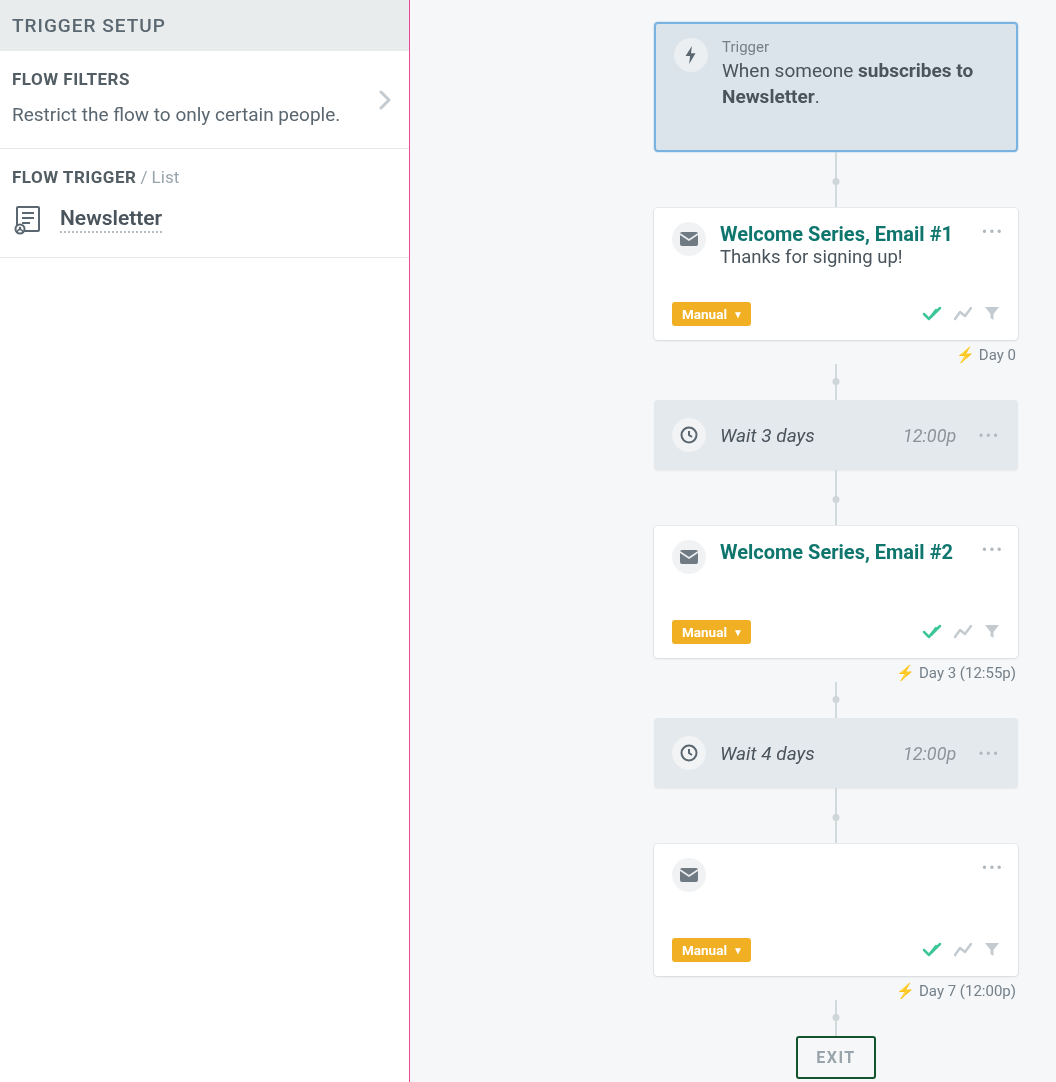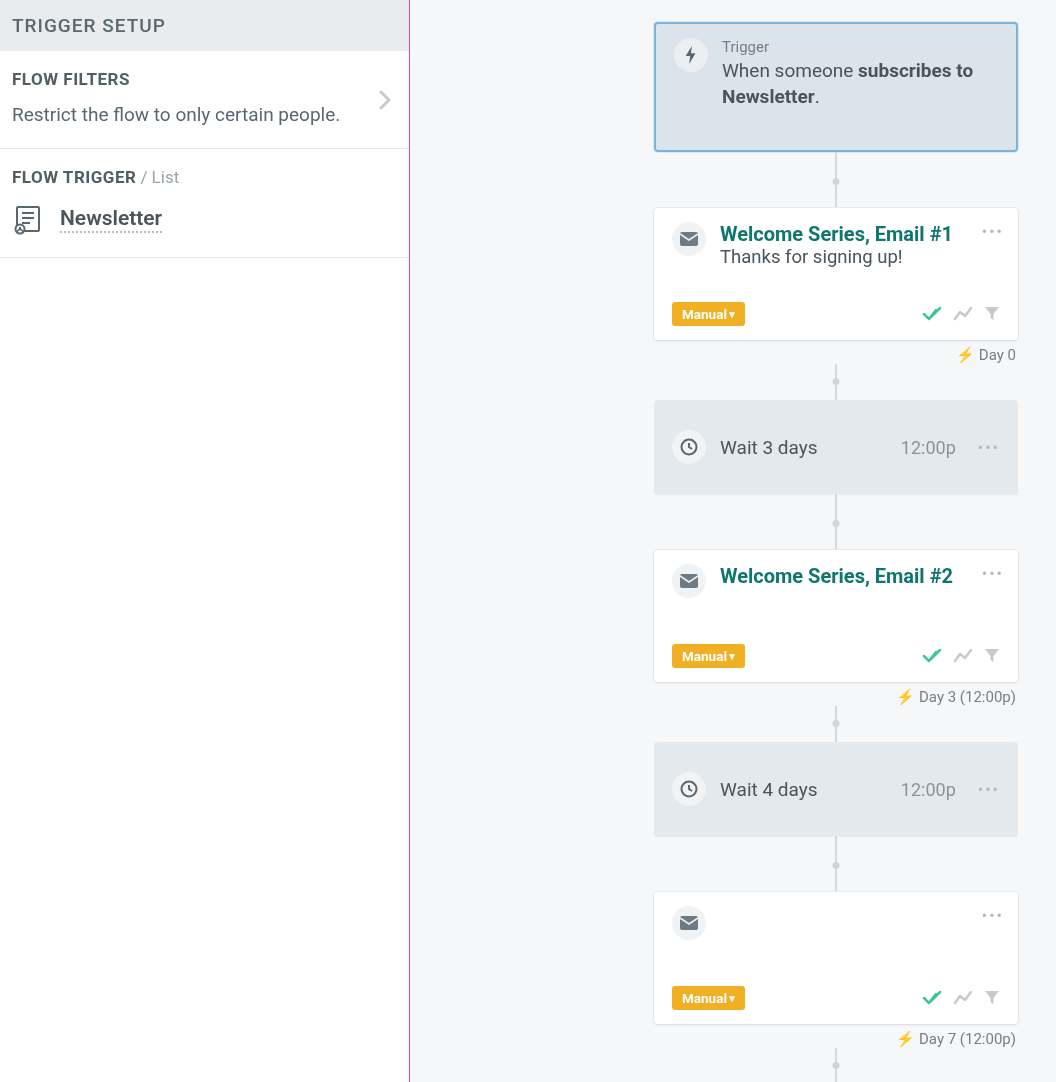--- a/index.html
+++ b/index.html
@@ -186,20 +186,21 @@
   }
   .status-chip {
     background: #f1b024;
     color: #ffffff;
     font-size: 13.5px;
     font-weight: 700;
     padding: 4px 8px 4px 10px;
     border-radius: 3px;
     display: inline-flex;
     align-items: center;
+    gap: 6px;
   }
   .status-chip .caret {
     font-size: 10px;
   }
   .action-icons {
     display: flex;
     gap: 12px;
     align-items: center;
   }
   .day-label {
@@ -211,21 +212,22 @@
     padding-right: 2px;
   }
   .day-label .bolt { margin-right: 4px; }
   
   .card-wait {
     background: #e4e9ed;
     box-shadow: 0 1px 2px rgba(0,0,0,.06);
     display: flex;
     align-items: center;
     gap: 14px;
-    padding: 30px 18px;
+    padding: 18px 18px;
+    font-style: italic;
   }
   .card-wait .icon-circle { background: #f1f3f5; }
   .wait-text {
     font-size: 19px;
     color: #4a545c;
     flex: 1;
   }
   .wait-time {
     font-size: 18px;
     color: #8b949b;
@@ -401,21 +403,21 @@
             </span>
           <span>
               <svg width="16" height="16" viewBox="0 0 16 16" fill="#c4cbd0">
                 <path d="M1 1h14l-5.5 7v6l-3-2V8z"></path>
               </svg>
             </span>
         </span>
       </div>
     </div>
     <div class="day-label">
-      <span class="bolt">⚡</span><span>Day 3 (12:00p)</span>
+      <span class="bolt">⚡</span><span>Day 3 (12:55p)</span>
     </div>
 
     <div class="connector" style="height:36px">
       <div class="dot" style="top:14px"></div>
     </div>
 
     <div class="card card-wait">
       <div class="icon-circle">
         <svg width="18" height="18" viewBox="0 0 18 18" fill="none" stroke="#5a6770" stroke-width="2">
             <circle cx="9" cy="9" r="7.5"></circle>

